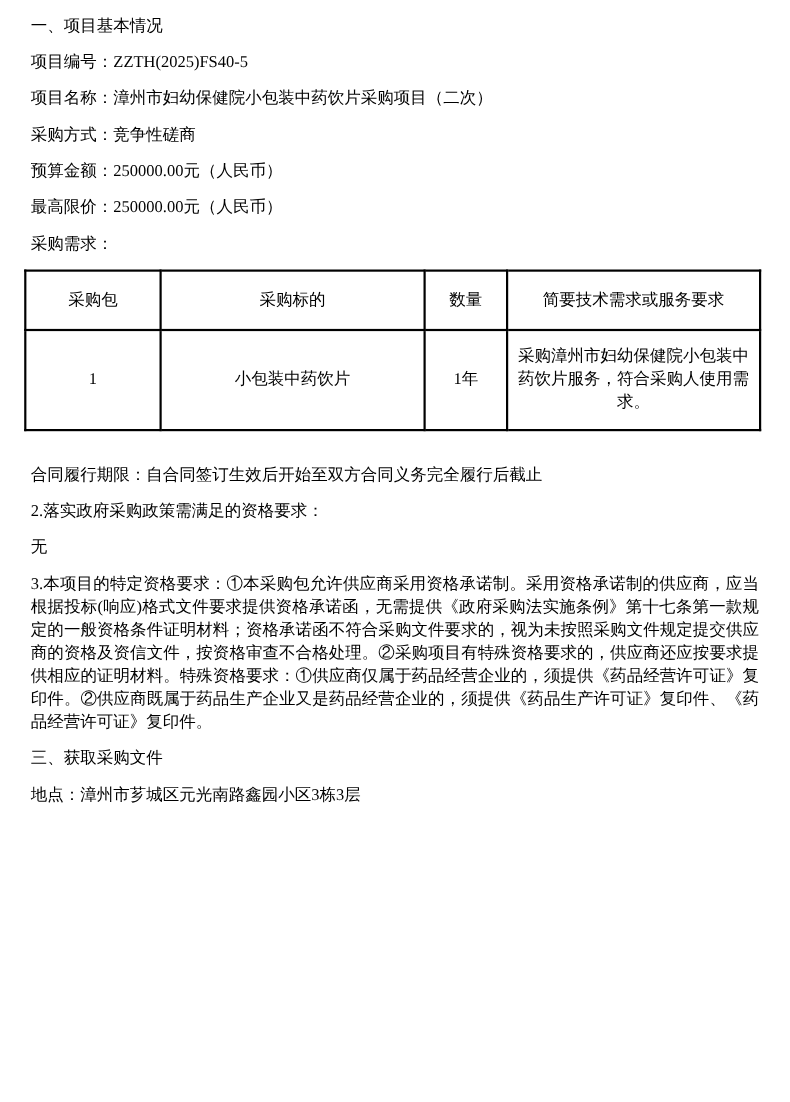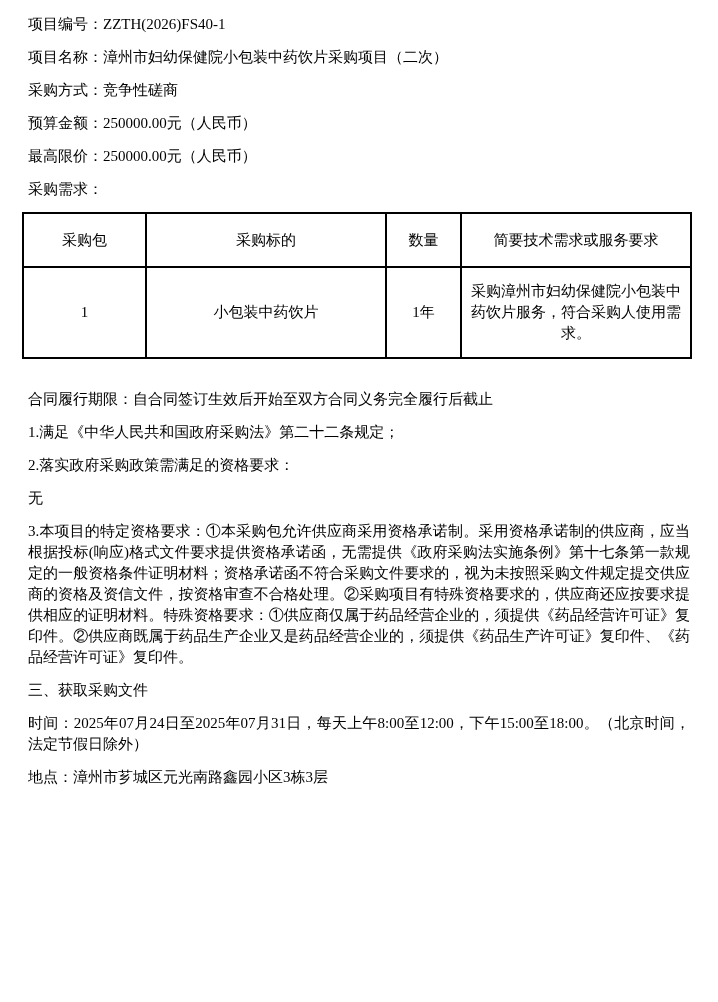--- a/index.html
+++ b/index.html
@@ -50,22 +50,23 @@
   .col-qty     { width: 75px;  }
   .col-req     { width: 230px; }
 </style>
 </head>
 <body>
 
 <div class="doc">
 
 
 
+  <p>一、项目基本情况</p>
 
-  <p>项目编号：ZZTH(2026)FS40-1</p>
+  <p>项目编号：ZZTH(2025)FS40-5</p>
   <p>项目名称：漳州市妇幼保健院小包装中药饮片采购项目（二次）</p>
   <p>采购方式：竞争性磋商</p>
   <p>预算金额：250000.00元（人民币）</p>
   <p>最高限价：250000.00元（人民币）</p>
   <p>采购需求：</p>
 
   <table class="req-table">
     <colgroup>
       <col class="col-package">
       <col class="col-subject">
@@ -85,22 +86,20 @@
         <td>1</td>
         <td>小包装中药饮片</td>
         <td>1年</td>
         <td>采购漳州市妇幼保健院小包装中药饮片服务，符合采购人使用需求。</td>
       </tr>
     </tbody>
   </table>
 
   <p>合同履行期限：自合同签订生效后开始至双方合同义务完全履行后截止</p>
 
-  <p>1.满足《中华人民共和国政府采购法》第二十二条规定；</p>
   <p>2.落实政府采购政策需满足的资格要求：</p>
   <p>无</p>
   <p class="long">3.本项目的特定资格要求：①本采购包允许供应商采用资格承诺制。采用资格承诺制的供应商，应当根据投标(响应)格式文件要求提供资格承诺函，无需提供《政府采购法实施条例》第十七条第一款规定的一般资格条件证明材料；资格承诺函不符合采购文件要求的，视为未按照采购文件规定提交供应商的资格及资信文件，按资格审查不合格处理。②采购项目有特殊资格要求的，供应商还应按要求提供相应的证明材料。特殊资格要求：①供应商仅属于药品经营企业的，须提供《药品经营许可证》复印件。②供应商既属于药品生产企业又是药品经营企业的，须提供《药品生产许可证》复印件、《药品经营许可证》复印件。</p>
 
   <p>三、获取采购文件</p>
-  <p class="long">时间：2025年07月24日至2025年07月31日，每天上午8:00至12:00，下午15:00至18:00。（北京时间，法定节假日除外）</p>
   <p>地点：漳州市芗城区元光南路鑫园小区3栋3层</p>
 
 </div>
 
 </body></html>

